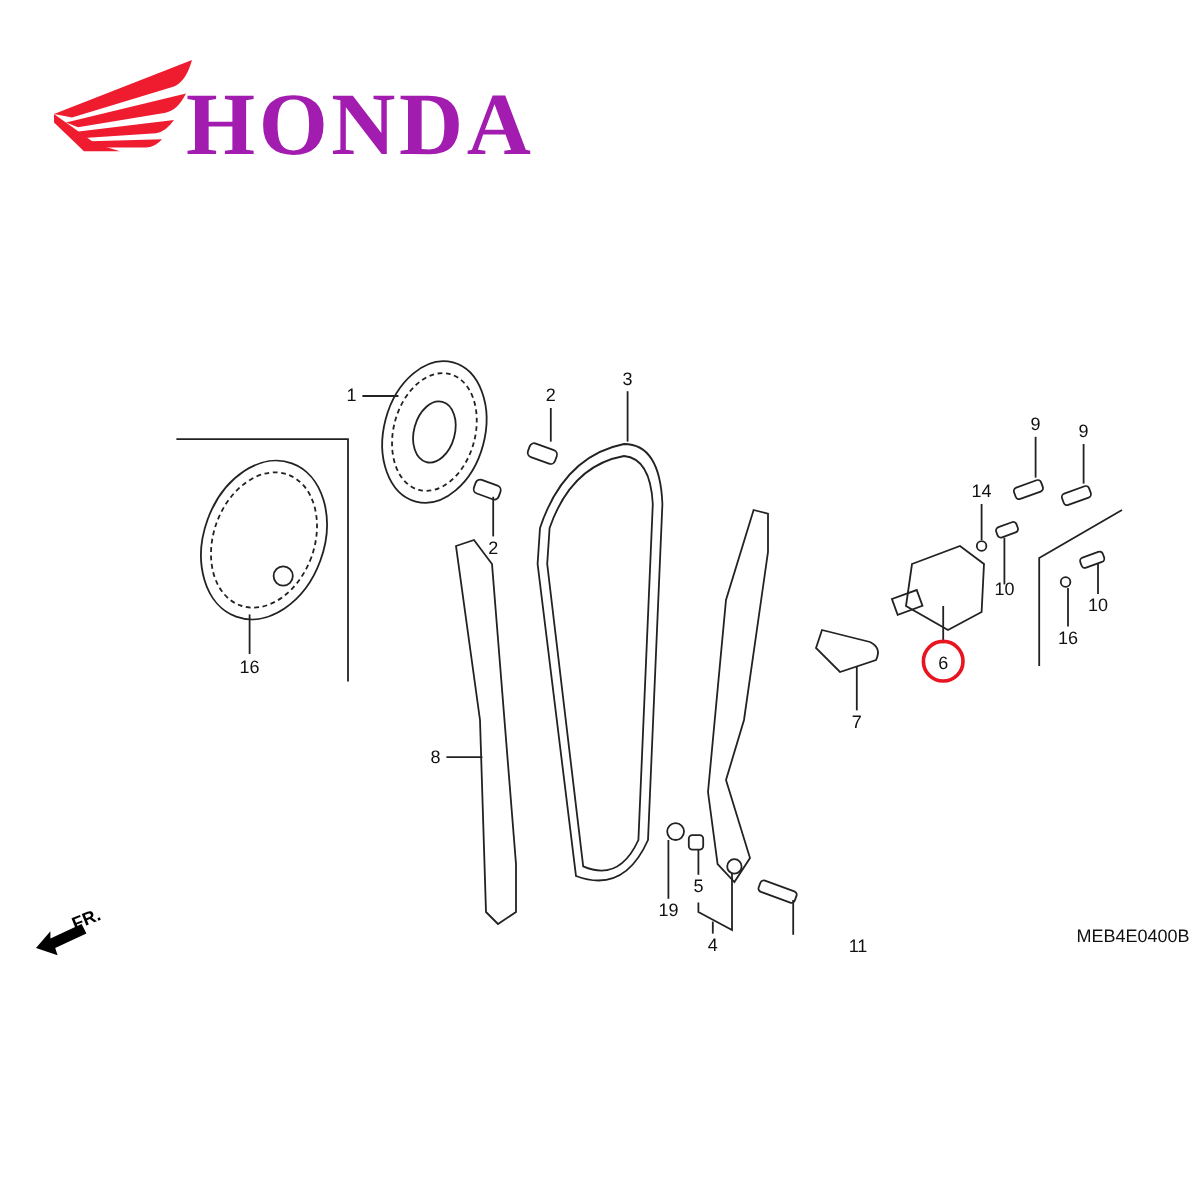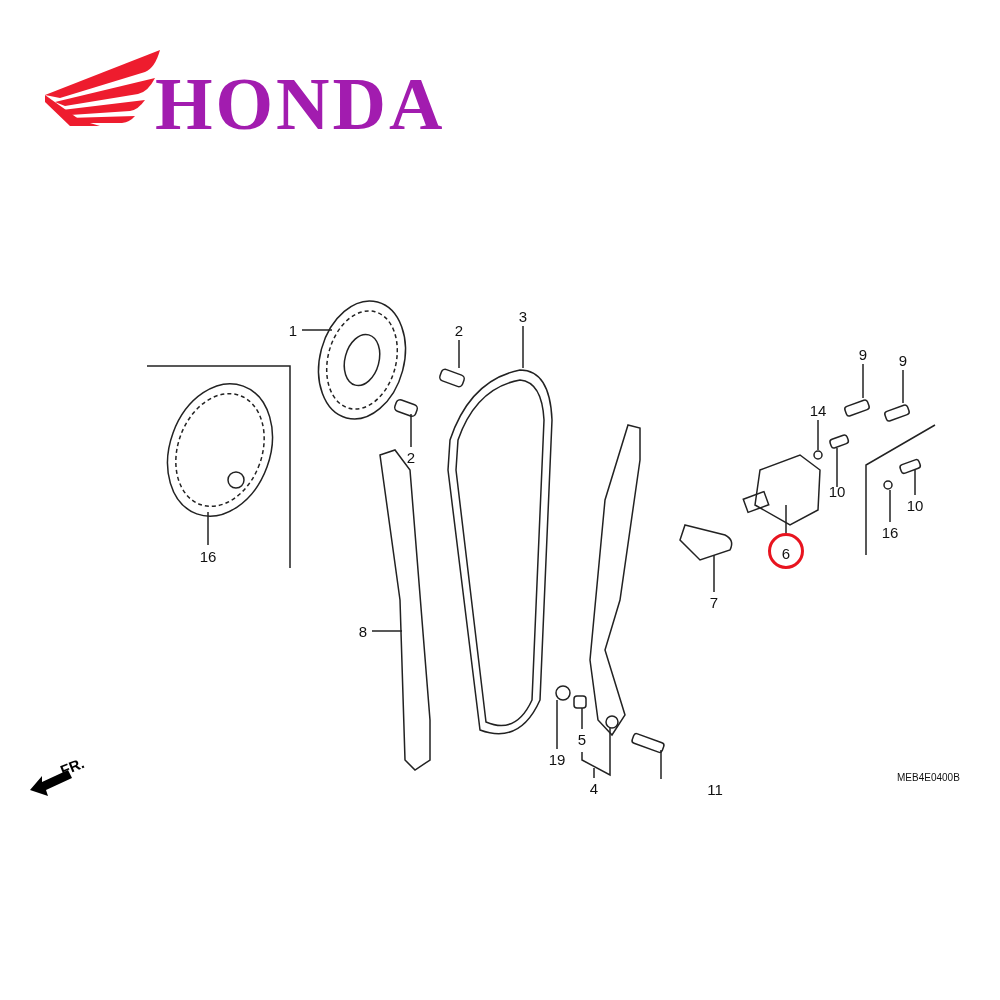--- a/index.html
+++ b/index.html
@@ -5,21 +5,21 @@
   html, body { margin:0; padding:0; background:#ffffff; }
   body { width:1000px; height:1000px; position:relative; overflow:hidden; font-family:"Liberation Sans", sans-serif; }
   .logo { position:absolute; left:40px; top:40px; width:510px; height:90px; }
   .logo svg { width:100%; height:100%; }
   .brand-text { position:absolute; left:155px; top:67px; font-family:"Liberation Serif", serif; font-weight:bold; font-size:74px; letter-spacing:3px; color:#a21caf; line-height:1; }
   .diagram { position:absolute; left:0; top:0; width:1000px; height:1000px; }
   .callout { position:absolute; font-size:15px; color:#111; transform:translate(-50%,-50%); line-height:1; white-space:nowrap; }
   .highlight { position:absolute; left:768px; top:533px; width:36px; height:36px; border:3px solid #e8141f; border-radius:50%; box-sizing:border-box; }
   .fr { position:absolute; left:28px; top:752px; width:70px; height:46px; }
   .fr-text { position:absolute; left:60px; top:758px; font-weight:bold; font-size:15px; transform:rotate(-22deg); color:#000; }
-  .code { position:absolute; left:897px; top:772px; font-size:10px; color:#111; }
+  .code { position:absolute; left:897px; top:772px; font-size:15px; color:#111; }
 </style>
 </head>
 <body>
 
 <div class="logo">
   <svg viewBox="0 0 510 90">
     <path d="M5 55 L120 10 Q115 28 105 32 L20 58 Z" fill="#ee1c2e"></path>
     <path d="M15 62 L115 38 Q108 52 98 54 L25 66 Z" fill="#ee1c2e"></path>
     <path d="M22 70 L105 60 Q98 70 90 71 L30 75 Z" fill="#ee1c2e"></path>
     <path d="M28 78 L95 76 Q90 82 82 83 L35 83 Z" fill="#ee1c2e"></path>

